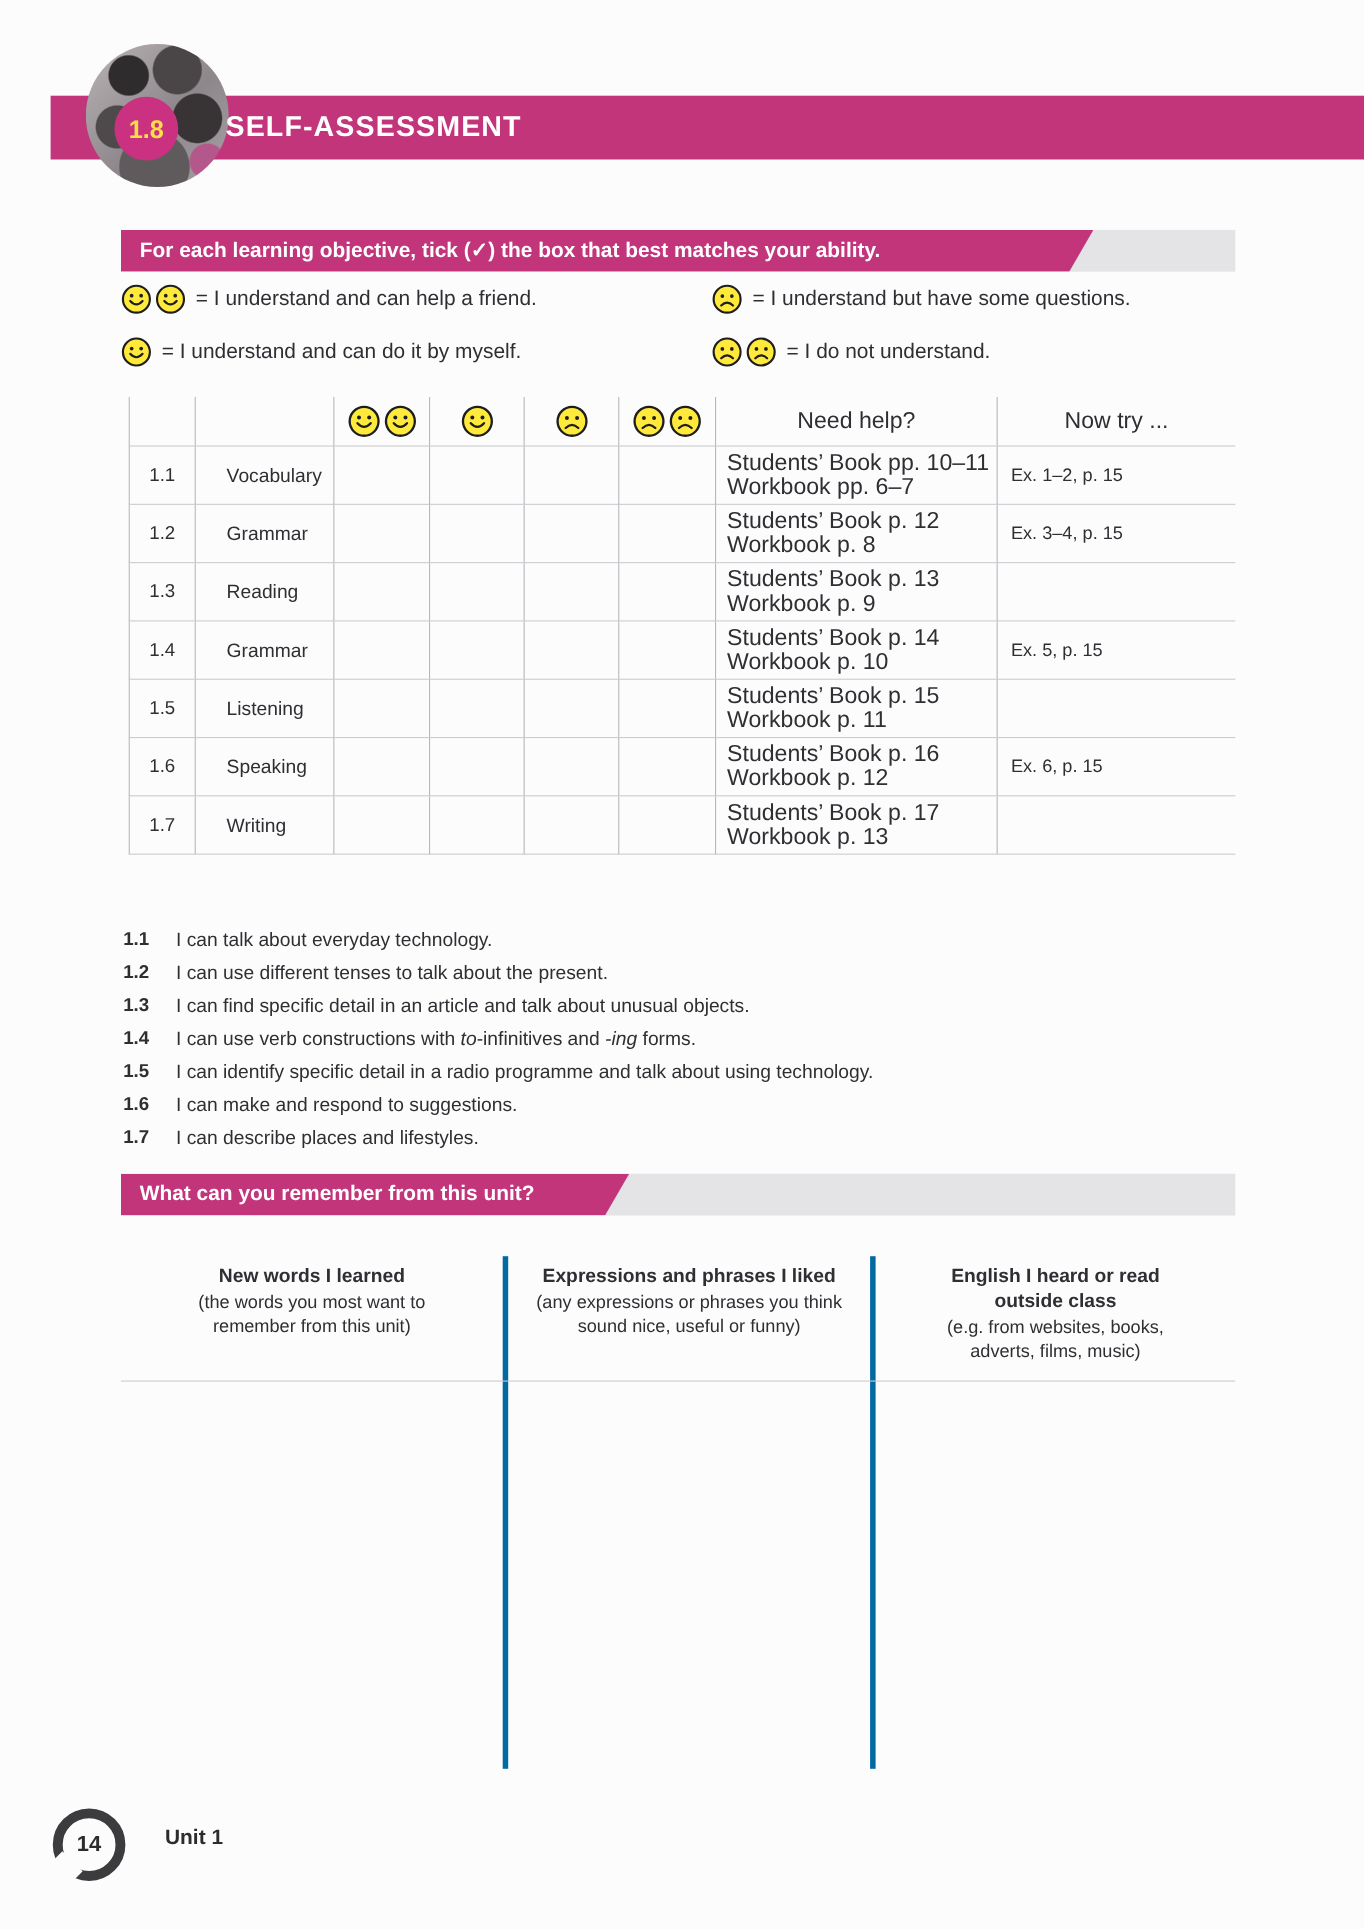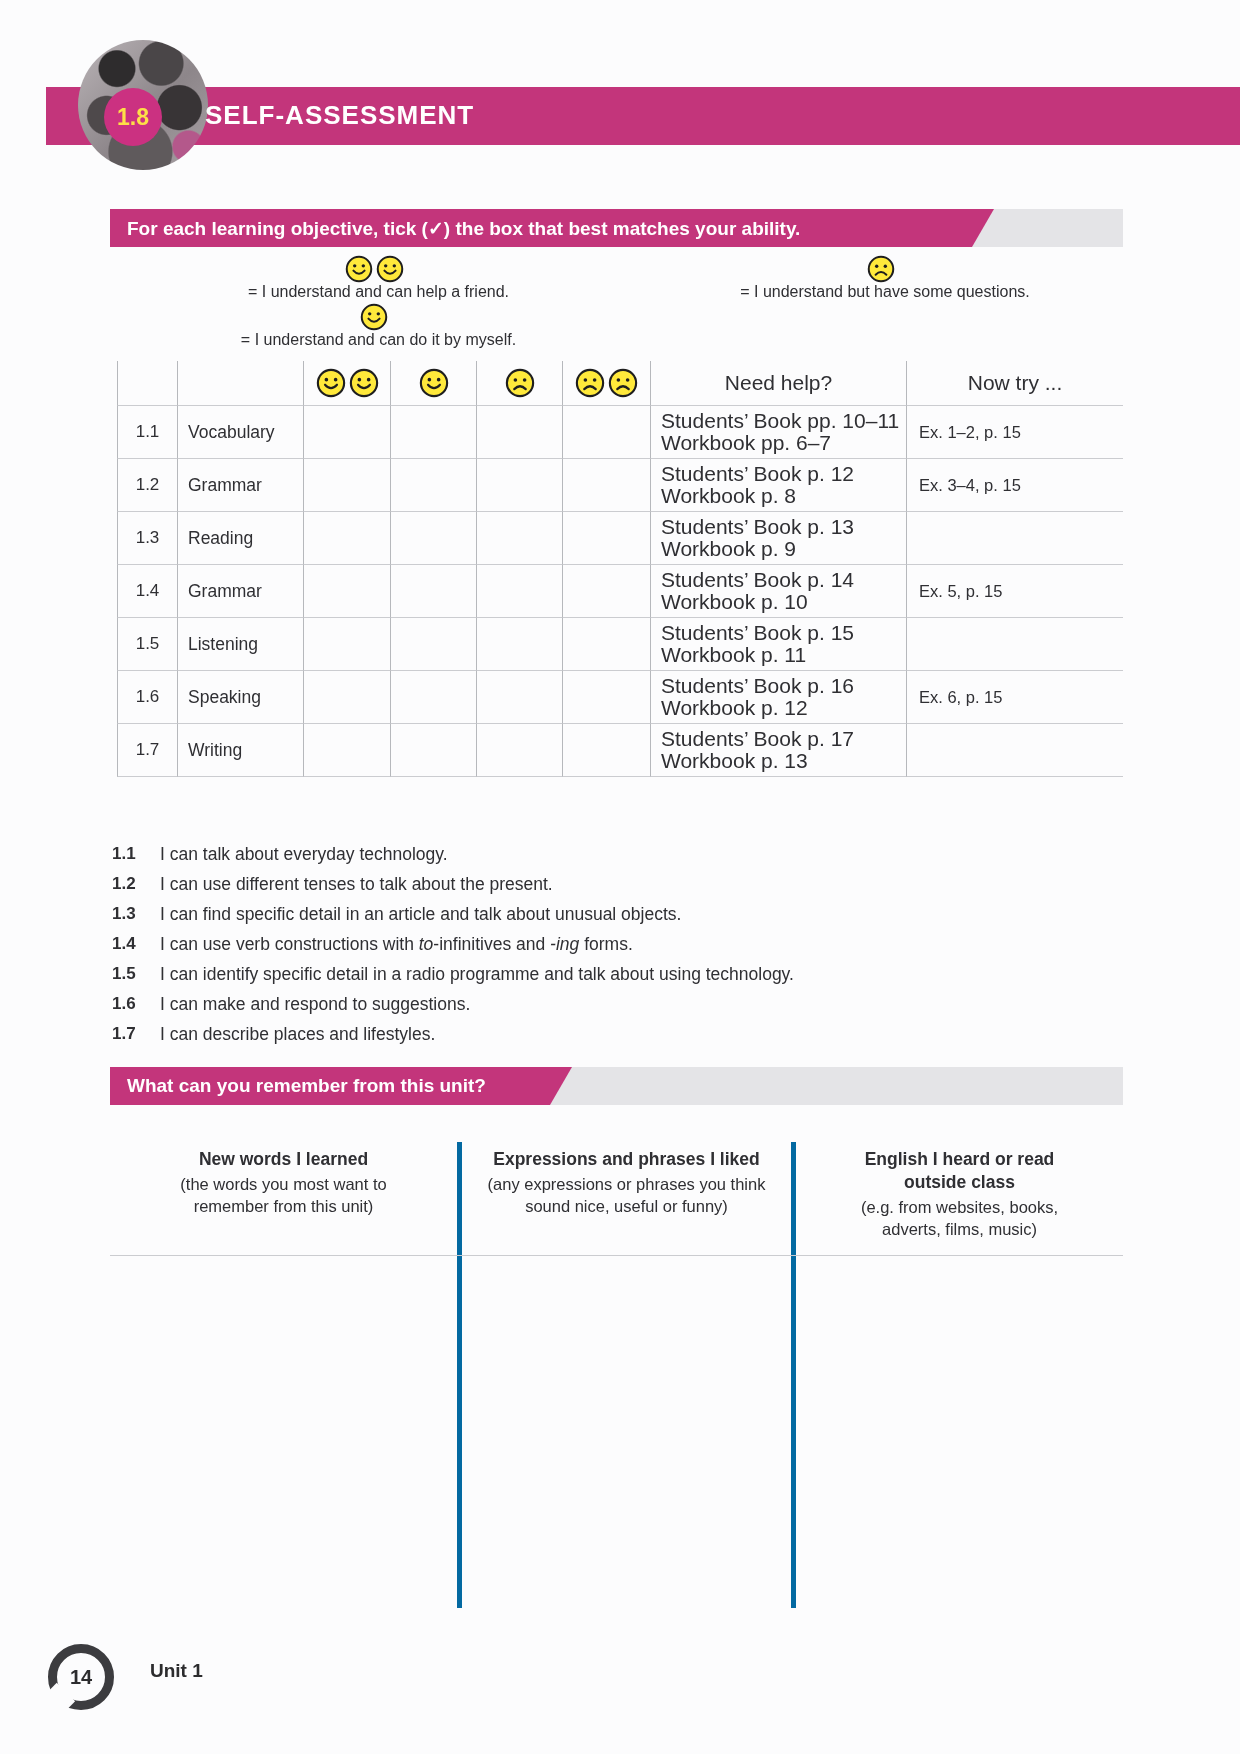--- a/index.html
+++ b/index.html
@@ -28,34 +28,34 @@
   .banner .pink{position:absolute;left:0;top:0;height:100%;background:#c3357b;color:#fff;
                 font-weight:bold;font-size:19px;display:flex;align-items:center;
                 padding-left:17px;box-sizing:border-box;white-space:nowrap;
                 clip-path:polygon(0 0,100% 0,calc(100% - 22px) 100%,0 100%);}
   .b1{top:209px;width:1013px;} .b1 .pink{width:884px;}
   .b2{top:1067px;width:1013px;} .b2 .pink{width:462px;}
 
   
   .legend{position:absolute;left:110px;top:255px;width:1013px;display:grid;
           grid-template-columns:537px 1fr;row-gap:15px;}
-  .legend-item{display:flex;align-items:center;height:33px;font-size:16px;flex-direction:column;}
+  .legend-item{display:flex;align-items:center;height:33px;font-size:19px;}
   .legend-item .faces{display:flex;gap:3px;margin-right:9px;}
   .face{width:28px;height:28px;display:block;}
 
   
   .assess{position:absolute;left:117px;top:361px;display:grid;
           grid-template-columns:60px 126px 87px 86px 86px 88px 256px 217px;}
   .acell{border-left:1px solid #b6b8bc;border-bottom:1px solid #cbccd0;box-sizing:border-box;}
   .acell.hd{height:45px;display:flex;align-items:center;justify-content:center;font-size:21px;}
   .acell.hd .faces{display:flex;gap:3px;}
   .acell.hd .face{width:30px;height:30px;}
   .acell.bd{height:53px;}
   .acell.num{display:flex;align-items:center;justify-content:center;font-size:17px;}
-  .acell.skill{display:flex;align-items:center;padding-left:10px;font-size:17.5px;}
+  .acell.skill{display:flex;align-items:center;padding-left:28px;font-size:17.5px;}
   .acell.needhelp{display:flex;flex-direction:column;justify-content:center;
                   padding-left:10px;font-size:21px;line-height:22px;}
   .acell.nowtry{display:flex;align-items:center;padding-left:12px;font-size:16.5px;}
 
   
   .statements{position:absolute;left:112px;top:839px;}
   .statement{display:flex;align-items:center;height:30px;font-size:17.5px;}
   .statement .snum{width:48px;font-weight:bold;font-size:17px;}
 
   
@@ -139,20 +139,41 @@
             <svg class="face" viewBox="0 0 24 24">
               <circle cx="12" cy="12" r="10.5" fill="#ffe93b" stroke="#1e1e1e" stroke-width="1.7"></circle>
               <circle cx="8.3" cy="9.3" r="1.45" fill="#1e1e1e"></circle>
               <circle cx="15.7" cy="9.3" r="1.45" fill="#1e1e1e"></circle>
               <path d="M7.2 13.4 Q12 18.8 16.8 13.4" fill="none" stroke="#1e1e1e" stroke-width="1.7" stroke-linecap="round"></path>
             </svg>
           </span>
         </span>
         <span>= I understand and can do it by myself.</span>
       </div>
+      <div class="legend-item">
+        <span class="faces">
+          <span>
+            <svg class="face" viewBox="0 0 24 24">
+              <circle cx="12" cy="12" r="10.5" fill="#ffe93b" stroke="#1e1e1e" stroke-width="1.7"></circle>
+              <circle cx="8.3" cy="9.6" r="1.45" fill="#1e1e1e"></circle>
+              <circle cx="15.7" cy="9.6" r="1.45" fill="#1e1e1e"></circle>
+              <path d="M7.4 16.9 Q12 12.3 16.6 16.9" fill="none" stroke="#1e1e1e" stroke-width="1.7" stroke-linecap="round"></path>
+            </svg>
+          </span>
+          <span>
+            <svg class="face" viewBox="0 0 24 24">
+              <circle cx="12" cy="12" r="10.5" fill="#ffe93b" stroke="#1e1e1e" stroke-width="1.7"></circle>
+              <circle cx="8.3" cy="9.6" r="1.45" fill="#1e1e1e"></circle>
+              <circle cx="15.7" cy="9.6" r="1.45" fill="#1e1e1e"></circle>
+              <path d="M7.4 16.9 Q12 12.3 16.6 16.9" fill="none" stroke="#1e1e1e" stroke-width="1.7" stroke-linecap="round"></path>
+            </svg>
+          </span>
+        </span>
+        <span>= I do not understand.</span>
+      </div>
     </div>
 
   <div class="assess" id="assess">
       <div class="acell hd"></div>
       <div class="acell hd"></div>
       <div class="acell hd">
         <span class="faces">
           <span>
             <svg class="face" viewBox="0 0 24 24">
               <circle cx="12" cy="12" r="10.5" fill="#ffe93b" stroke="#1e1e1e" stroke-width="1.7"></circle>

